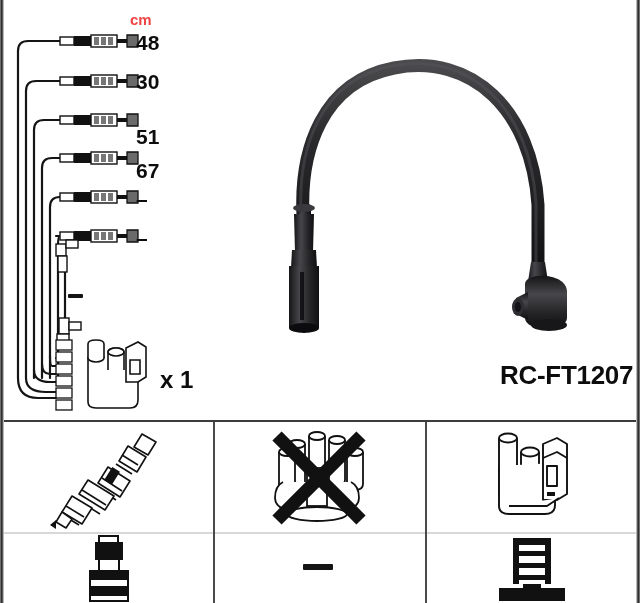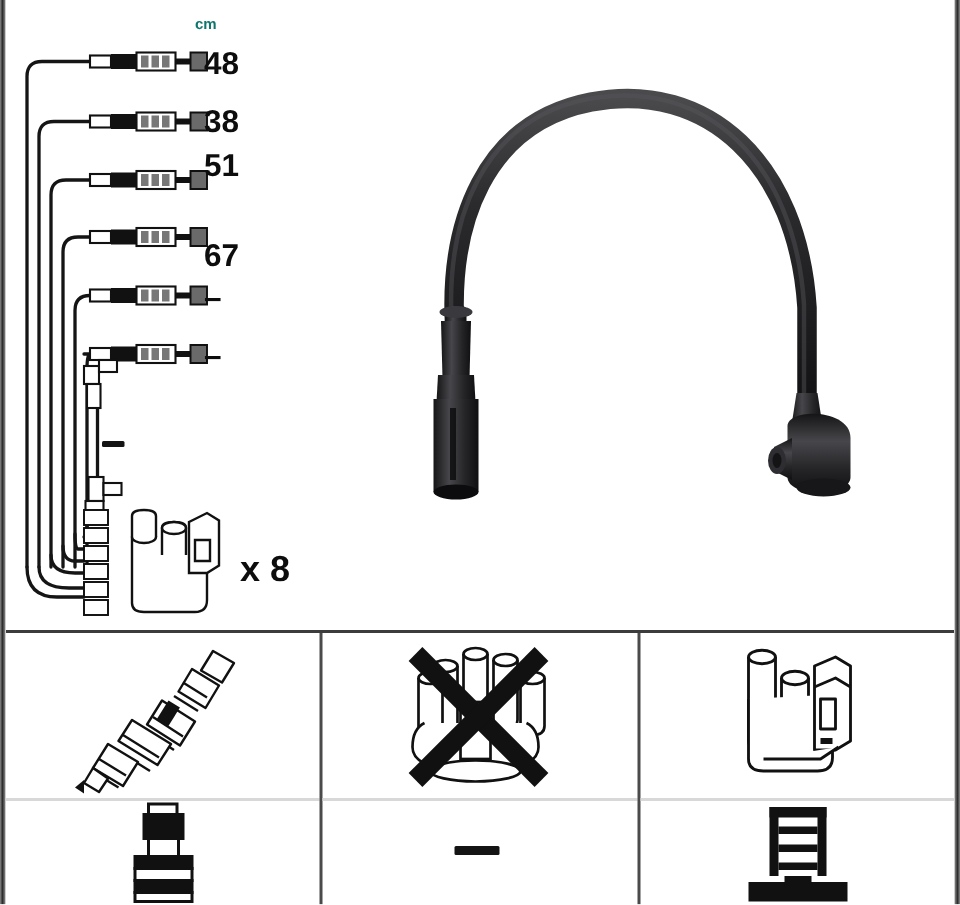--- a/index.html
+++ b/index.html
@@ -66,23 +66,23 @@
   .len-label {
     position: absolute;
     font-size: 21px;
     font-weight: 700;
     color: #0d0d0d;
     letter-spacing: 0px;
     line-height: 1;
   }
   .cm-header {
     position: absolute;
-    font-size: 10px;
-    font-weight: 700;
-    color: #0f766e;
+    font-size: 15px;
+    font-weight: 700;
+    color: #ef4444;
     line-height: 1;
     text-align: center;
   }
   .qty-label {
     position: absolute;
     font-size: 24px;
     font-weight: 700;
     color: #0d0d0d;
     line-height: 1;
   }
@@ -234,30 +234,31 @@
         <path d="M512,298 L524,292 L524,320 L512,314 Z" fill="url(#bootGradH)"></path>
         <ellipse cx="514" cy="307" rx="6" ry="9" fill="#2e2e32"></ellipse>
         <ellipse cx="514" cy="307" rx="3" ry="5" fill="#141416"></ellipse>
         <ellipse cx="545" cy="325" rx="18" ry="6" fill="#17171a"></ellipse>
       </g>
     </svg>
 
     <div class="cm-header" style="left:126px; top:12px;">cm</div>
 
     <div class="len-label" style="left:132px; top:32px;">48</div>
-    <div class="len-label" style="left:132px; top:71px;">38</div>
-    <div class="len-label" style="left:132px; top:100px;text-align:right;">51</div>
+    <div class="len-label" style="left:132px; top:71px;">30</div>
+    <div class="len-label" style="left:132px; top:126px;text-align:right;">51</div>
     <div class="len-label" style="left:132px; top:160px;">67</div>
     <div class="len-label" style="left:132px; top:188px;">–</div>
     <div class="len-label" style="left:132px; top:227px;">–</div>
 
     <div class="dash-mark" style="left:64px; top:294px; width:15px; height:4px;"></div>
 
-    <div class="qty-label" style="left:156px; top:368px;">x 8</div>
-
+    <div class="qty-label" style="left:156px; top:368px;">x 1</div>
+
+    <div class="part-code" style="left:496px; top:362px;">RC-FT1207</div>
   </div>
 
   <div class="bottom-panel">
 
     <div class="bp-cell">
       <div class="bp-upper">
         <svg class="svg-abs" width="210" height="112" viewBox="0 0 210 112">
           <g stroke="#111" stroke-width="1.6" fill="#fff" stroke-linejoin="round">
             <path d="M138,12 l14,8 l-8,13 l-14,-8 z"></path>
             <path d="M124,24 l18,11 l-9,15 l-18,-11 z"></path>

